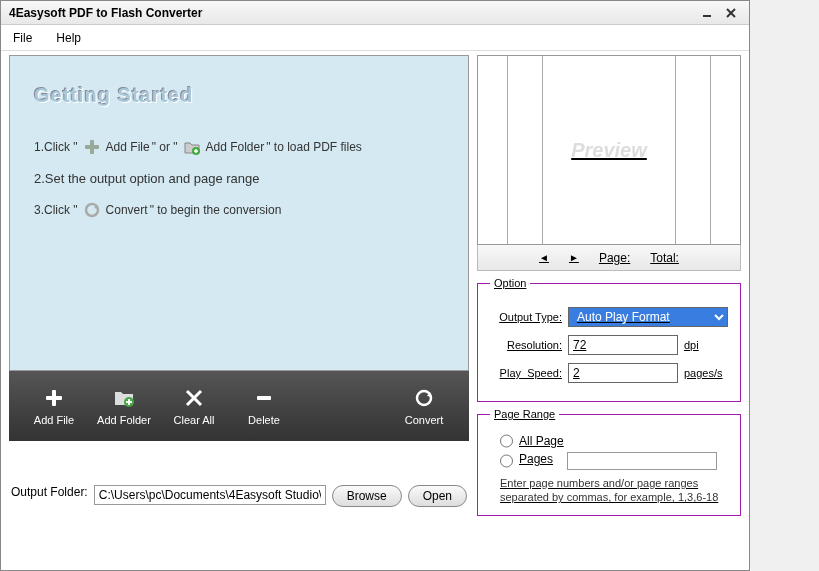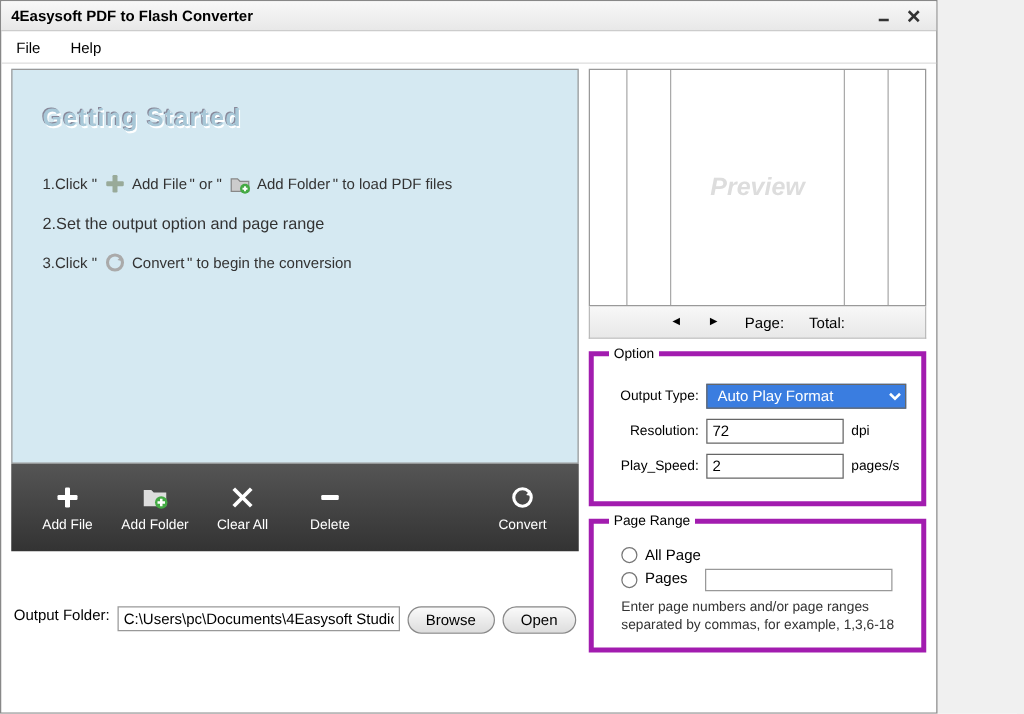--- a/index.html
+++ b/index.html
@@ -5,21 +5,21 @@
     * { box-sizing: border-box; margin: 0; padding: 0; font-family: Tahoma, Arial, sans-serif; font-size: 12px; }
     body { background: #f0f0f0; width: 819px; height: 571px; overflow: hidden; }
     .window { width: 750px; height: 571px; background: #fff; border: 1px solid #888; display: flex; flex-direction: column; }
     .titlebar { height: 24px; background: linear-gradient(#f8f8f8, #e8e8e8); display: flex; align-items: center; padding: 0 8px; border-bottom: 1px solid #ccc; }
     .titlebar-text { font-weight: bold; flex: 1; }
     .win-btn { width: 20px; height: 16px; margin-left: 4px; display: flex; align-items: center; justify-content: center; cursor: pointer; }
     .menubar { height: 26px; display: flex; align-items: center; padding: 0 12px; gap: 24px; border-bottom: 1px solid #ddd; }
     .menu-item { cursor: pointer; }
     .content { flex: 1; display: flex; padding: 4px 8px 8px 8px; gap: 8px; }
     .left { width: 476px; display: flex; flex-direction: column; }
-    .right { flex: 1; display: flex; flex-direction: column; gap: 6px; }
+    .right { flex: 1; display: flex; flex-direction: column; gap: 6px; text-decoration: underline; }
     .instructions { background: #d5e9f2; border: 1px solid #999; height: 316px; padding: 28px 24px; color: #333; }
     .getting-started { font-size: 20px; font-weight: bold; color: #a8c8d8; text-shadow: 1px 1px 0 #fff, -1px -1px 0 #889; margin-bottom: 30px; letter-spacing: 1px; }
     .step { margin: 14px 0; font-size: 13px; display: flex; align-items: center; flex-wrap: wrap; gap: 2px; }
     .step .icon-inline { width: 20px; height: 20px; display: inline-flex; align-items: center; justify-content: center; margin: 0 2px; }
     .toolbar { height: 70px; background: linear-gradient(#555, #333); display: flex; align-items: center; padding: 0 10px; color: #fff; }
     .tb-btn { display: flex; flex-direction: column; align-items: center; justify-content: center; width: 70px; cursor: pointer; gap: 4px; }
     .tb-btn .tb-icon { width: 24px; height: 24px; display: flex; align-items: center; justify-content: center; }
     .tb-btn span { font-size: 11px; }
     .tb-spacer { flex: 1; }
     .output-row { display: flex; align-items: flex-start; gap: 6px; margin-top: 44px; padding: 0 2px; }
@@ -27,21 +27,21 @@
     .output-row input[type=text] { flex: 1; height: 20px; border: 1px solid #999; padding: 0 4px; background: #fff; }
     .btn-pill { height: 22px; padding: 0 14px; border: 1px solid #888; border-radius: 11px; background: linear-gradient(#fafafa, #ddd); cursor: pointer; }
     .preview-box { border: 1px solid #999; height: 190px; position: relative; background: #fff; display: flex; }
     .preview-side { width: 30px; background: #fff; border-right: 1px solid #aaa; }
     .preview-side.r { border-right: none; border-left: 1px solid #aaa; }
     .preview-center { flex: 1; display: flex; align-items: center; justify-content: center; color: #ddd; font-size: 20px; font-style: italic; font-weight: bold; }
     .preview-side-inner { width: 35px; border-right: 1px solid #aaa; }
     .preview-side-inner.r { border-right: none; border-left: 1px solid #aaa; }
     .pager { height: 26px; border: 1px solid #bbb; border-top: none; background: linear-gradient(#f8f8f8,#e8e8e8); display: flex; align-items: center; justify-content: center; gap: 20px; font-size: 11px; }
     .pager .arrow { cursor: pointer; font-size: 10px; }
-    fieldset { border: 4px solid #a21caf; padding: 10px 12px; }
+    fieldset { border: 1px solid #a21caf; padding: 10px 12px; }
     legend { padding: 0 4px; font-size: 11px; }
     .opt-row { display: flex; align-items: center; margin: 8px 0; gap: 6px; }
     .opt-row label { width: 72px; text-align: right; font-size: 11px; }
     .opt-row select, .opt-row input[type=text] { height: 20px; border: 1px solid #666; padding: 0 4px; }
     .opt-row select { width: 160px; background: #3a7de0; color: #fff; }
     .opt-row input[type=text] { width: 110px; }
     .unit { font-size: 11px; }
     .radio-row { display: flex; gap: 6px; margin: 4px 0 4px 10px; font-size: 11px; }
     .radio-row input[type=text] { height: 18px; width: 150px; border: 1px solid #999; margin-left: 8px; }
     .hint { font-size: 11px; color: #333; margin: 6px 0 0 10px; line-height: 1.3; }

